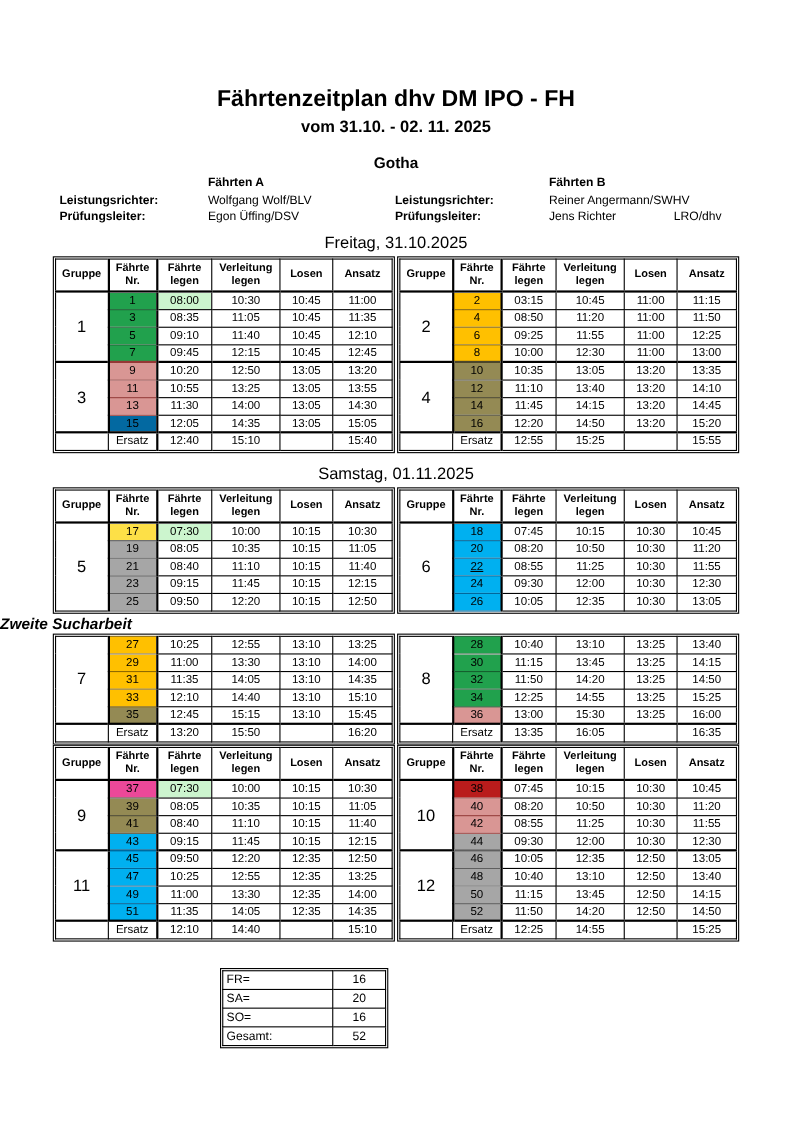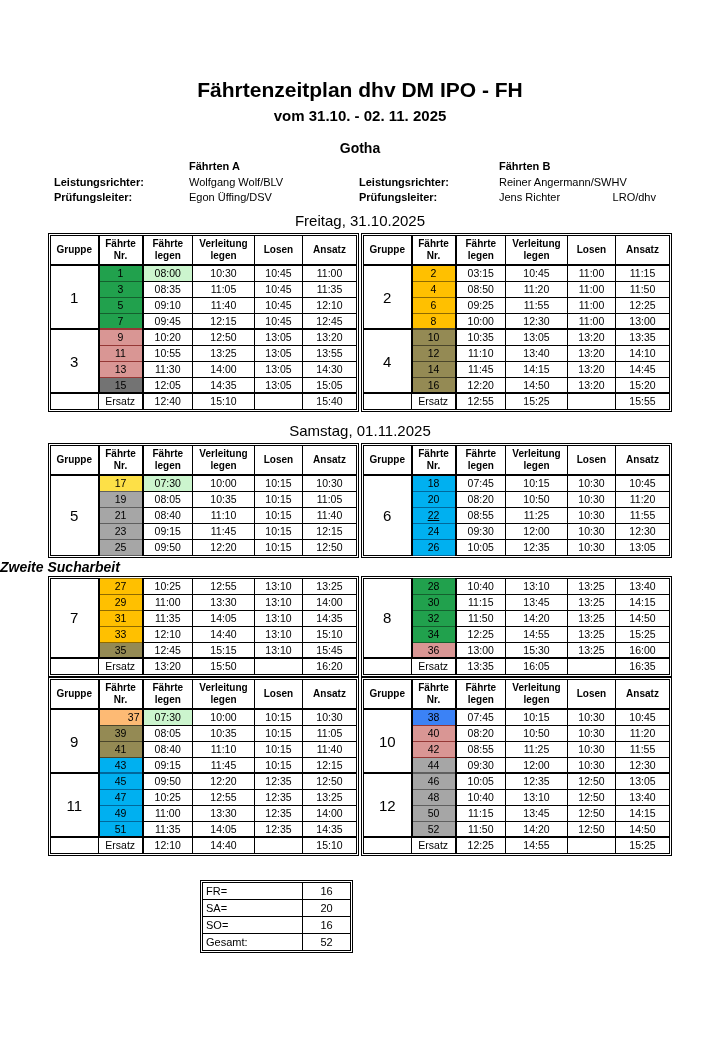--- a/index.html
+++ b/index.html
@@ -161,21 +161,21 @@
                   <td>13:55</td>
                 </tr>
                 <tr>
                   <td class="nr-cell" style="background: rgb(217, 150, 148); border-color: rgb(149, 55, 53);">13</td>
                   <td class="legen-cell">11:30</td>
                   <td>14:00</td>
                   <td>13:05</td>
                   <td>14:30</td>
                 </tr>
                 <tr>
-                  <td class="nr-cell" style="background: #737373; border-color: rgb(149, 55, 53);">15</td>
+                  <td class="nr-cell" style="background: #0369a1; border-color: rgb(149, 55, 53);">15</td>
                   <td class="legen-cell">12:05</td>
                   <td>14:35</td>
                   <td>13:05</td>
                   <td>15:05</td>
                 </tr>
                 <tr class="ersatz-row">
                   <td></td>
                   <td>Ersatz</td>
                   <td class="legen-cell">12:40</td>
                   <td>15:10</td>
@@ -551,21 +551,21 @@
 legen</th>
                   <th class="h-verl">Verleitung
 legen</th>
                   <th class="h-losen">Losen</th>
                   <th class="h-ansatz">Ansatz</th>
                 </tr>
               </thead>
               <tbody>
                 <tr>
                   <td class="group-cell" rowspan="4">9</td>
-                  <td class="nr-cell" style="background: #fdba74; border-color: rgb(74, 69, 42); text-align: right;">37</td>
+                  <td class="nr-cell" style="background: #ec4899; border-color: rgb(74, 69, 42);">37</td>
                   <td class="legen-cell" style="background: rgb(204, 245, 206);">07:30</td>
                   <td>10:00</td>
                   <td>10:15</td>
                   <td>10:30</td>
                 </tr>
                 <tr>
                   <td class="nr-cell" style="background: rgb(148, 138, 84); border-color: rgb(74, 69, 42);">39</td>
                   <td class="legen-cell">08:05</td>
                   <td>10:35</td>
                   <td>10:15</td>
@@ -644,21 +644,21 @@
 legen</th>
                   <th class="h-verl">Verleitung
 legen</th>
                   <th class="h-losen">Losen</th>
                   <th class="h-ansatz">Ansatz</th>
                 </tr>
               </thead>
               <tbody>
                 <tr>
                   <td class="group-cell" rowspan="4">10</td>
-                  <td class="nr-cell" style="background: #3b82f6; border-color: rgb(149, 55, 53);">38</td>
+                  <td class="nr-cell" style="background: #b91c1c; border-color: rgb(149, 55, 53);">38</td>
                   <td class="legen-cell">07:45</td>
                   <td>10:15</td>
                   <td>10:30</td>
                   <td>10:45</td>
                 </tr>
                 <tr>
                   <td class="nr-cell" style="background: rgb(217, 150, 148); border-color: rgb(149, 55, 53);">40</td>
                   <td class="legen-cell">08:20</td>
                   <td>10:50</td>
                   <td>10:30</td>

